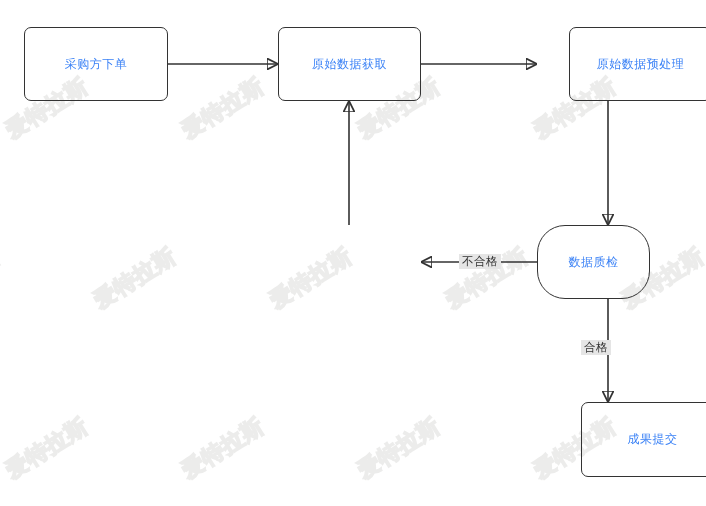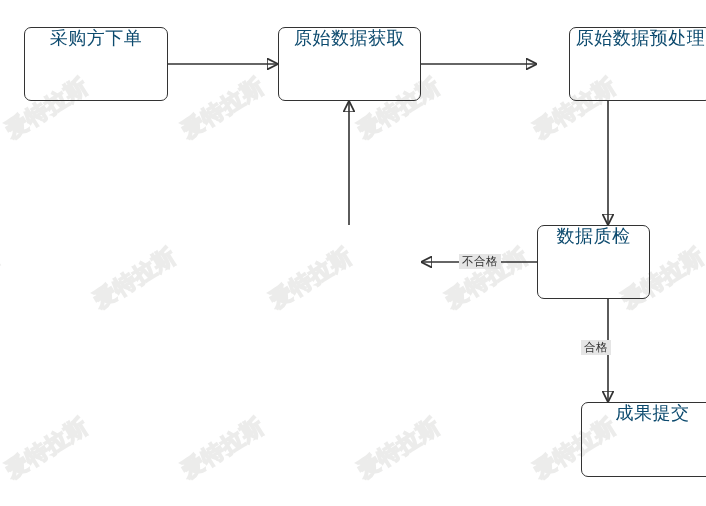--- a/index.html
+++ b/index.html
@@ -49,24 +49,24 @@
     z-index: 2;
   }
 
   .node {
     position: absolute;
     box-sizing: border-box;
     border: 1.6px solid #333333;
     border-radius: 7px;
     background: transparent;
     display: flex;
-    align-items: flex-start;
+    align-items: center;
     justify-content: center;
-    color: #0c4a6e;
-    font-size: 18px;
+    color: #3b82f6;
+    font-size: 12px;
     line-height: 1.2;
     letter-spacing: 0.5px;
     white-space: nowrap;
   }
 
   
   #edges {
     position: absolute;
     left: 0;
     top: 0;
@@ -142,21 +142,21 @@
 
     <div class="node" style="left:278px; top:27px; width:143px; height:74px;font-family:Liberation Serif, serif;">
       <span>原始数据获取</span>
     </div>
 
     <div class="node" style="left:537px; top:27px; width:143px; height:74px;margin-left:32px;">
       <span>原始数据预处理</span>
     </div>
 
 
-    <div class="node" style="left:537px; top:225px; width:113px; height:74px;">
+    <div class="node" style="left:537px; top:225px; width:113px; height:74px;border-radius:28px;">
       <span>数据质检</span>
     </div>
 
     <div class="node" style="left:537px; top:402px; width:143px; height:75px;margin-left:44px;">
       <span>成果提交</span>
     </div>
 
     <div class="edge-label" style="left:459px; top:254px;">不合格</div>
 
     <div class="edge-label" style="left:581px; top:340px;text-align:center;">合格</div>

